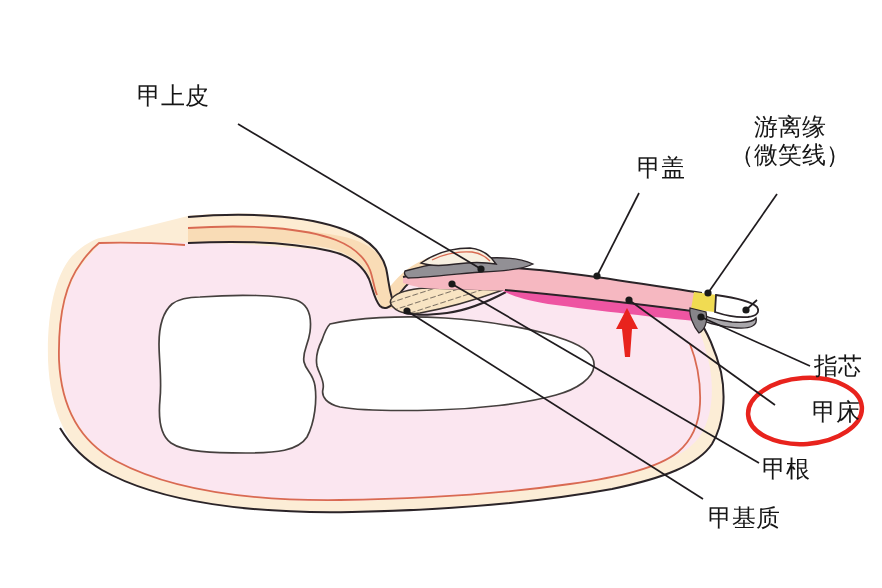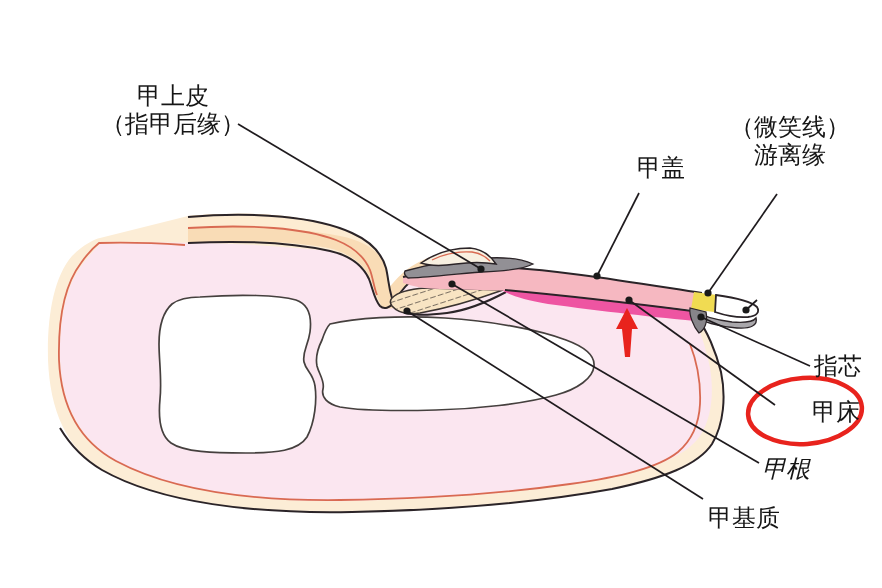--- a/index.html
+++ b/index.html
@@ -129,33 +129,32 @@
       <circle cx="701" cy="317" r="3.6"></circle>
       <circle cx="629" cy="300" r="3.6"></circle>
       <circle cx="452" cy="284" r="3.6"></circle>
       <circle cx="407" cy="311" r="3.6"></circle>
       <circle cx="746" cy="310" r="3.6"></circle>
     </g>
   </svg>
 
   <div class="lbl" style="left:93px;top:82px;width:160px;">
     <span class="ln">甲上皮</span>
-    <span class="ln">（指甲后缘）</span>
   </div>
 
   <div class="lbl" style="left:637px;top:154px;">甲盖</div>
 
   <div class="lbl" style="left:715px;top:113px;width:150px;">
+    <span class="ln">游离缘</span>
     <span class="ln">（微笑线）</span>
-    <span class="ln">游离缘</span>
   </div>
 
   <div class="lbl" style="left:814px;top:352px;">指芯</div>
 
   <div class="lbl" style="left:780px;top:398px;margin-left:32px;">甲床</div>
 
-  <div class="lbl" style="left:762px;top:455px;font-style:italic;">甲根</div>
+  <div class="lbl" style="left:762px;top:455px;">甲根</div>
 
   <div class="lbl" style="left:674px;top:492px;width:140px;margin-top:12px;">
     <span class="ln">甲基质</span>
   </div>
 
 </div>
 
 </body></html>

